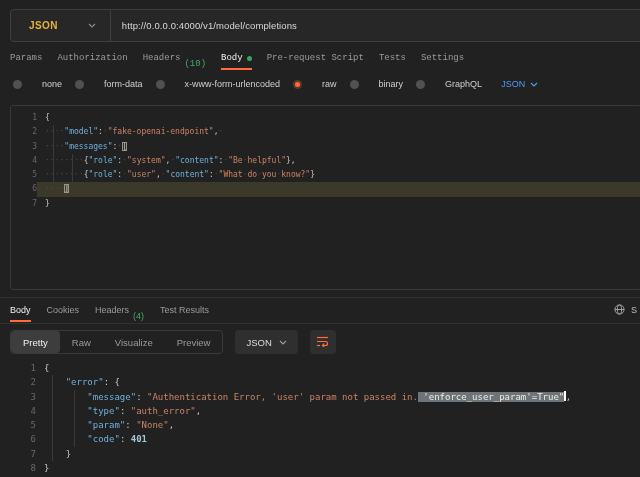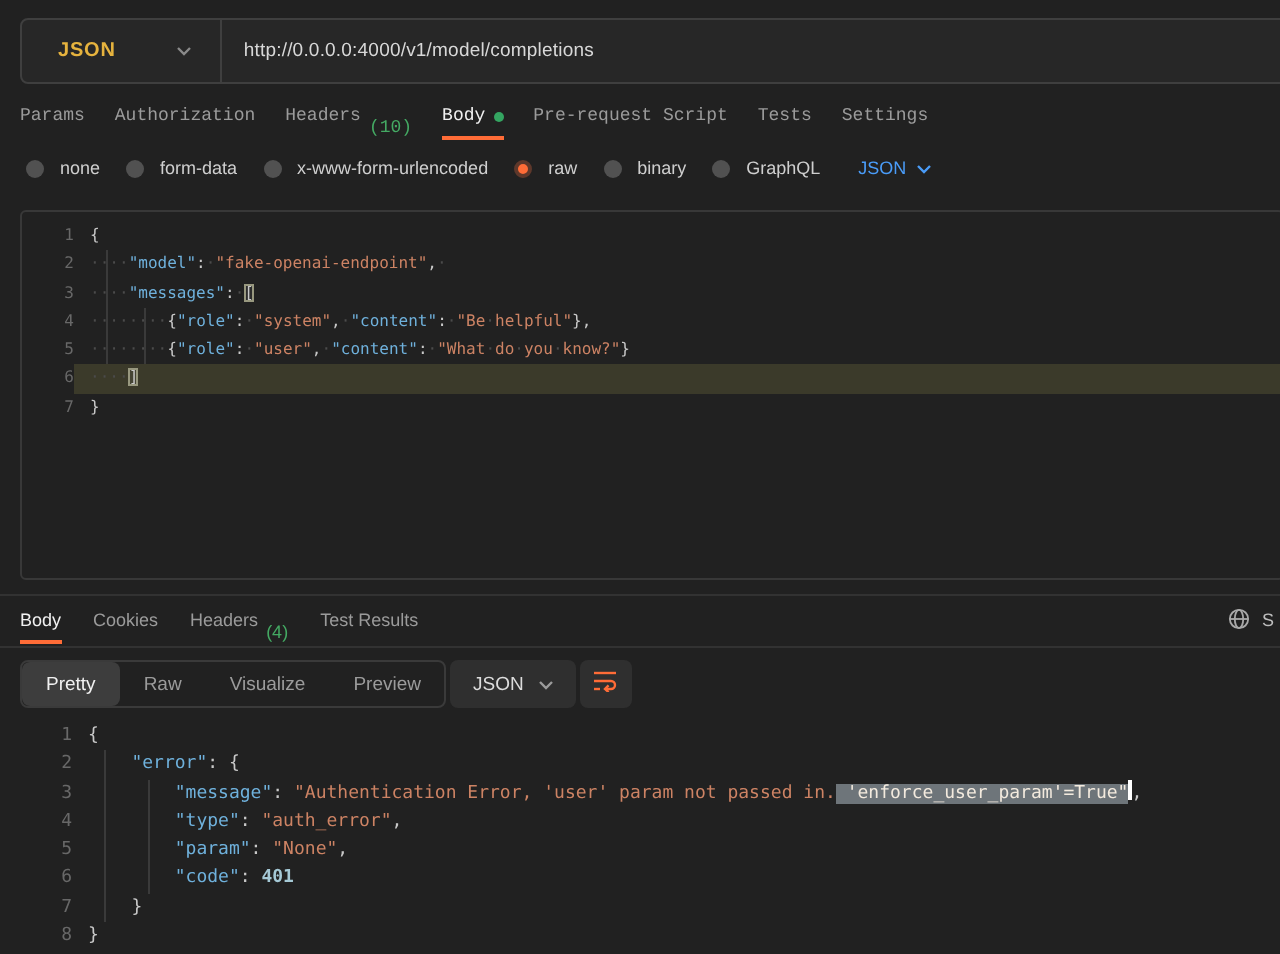--- a/index.html
+++ b/index.html
@@ -26,21 +26,21 @@
   .rtab { display:flex; align-items:center; gap:4px; height:100%;
           border-bottom:2px solid transparent; cursor:pointer; white-space:nowrap; }
   .rtab.active { color:#f1f1f1; border-bottom-color:#ff6c37; }
   .tab-count { color:#44a963;margin-top:11px; }
   .green-dot { width:5px; height:5px; border-radius:50%; background:#34a561; }
 
   
   .radio-row { position:absolute; left:13px; top:76px; height:16px;
                display:flex; gap:13px; align-items:center;
                font-size:9px; color:#cfcfcf; }
-  .radio-opt { display:flex; align-items:center; gap:8px; cursor:pointer; white-space:nowrap; }
+  .radio-opt { display:flex; align-items:center; gap:20px; cursor:pointer; white-space:nowrap; }
   .radio { width:9px; height:9px; border-radius:50%; background:#515151; }
   .radio.selected { background:#ff6c37; border:2px solid #5e382b; }
   .lang-select { display:flex; align-items:center; gap:5px; margin-left:6px;
                  color:#4a9cf8; font-size:9px; cursor:pointer; }
 
   
   .editor { font-family:"DejaVu Sans Mono", monospace; }
   #request-editor { position:absolute; left:10px; top:105px; width:632px; height:185px;
                     border:1px solid #383838; border-radius:3px; background:#212121;
                     overflow:hidden; }
@@ -74,21 +74,21 @@
 
   
   .resp-tabs { position:absolute; left:10px; top:300px; height:22px;
                display:flex; gap:16px; font-size:9px; color:#9b9b9b; }
   .resp-meta { position:absolute; left:614px; top:302px; width:26px; height:16px;
                display:flex; align-items:center; gap:6px; overflow:hidden;
                color:#bdbdbd; font-size:9px; }
 
   
   .resp-toolbar { position:absolute; left:10px; top:330px; height:24px;
-                  display:flex; gap:2px; align-items:center; }
+                  display:flex; gap:12px; align-items:center; }
   .segmented { display:flex; height:24px; border:1px solid #3a3a3a; border-radius:4px;
                align-items:stretch; overflow:hidden; }
   .segment { padding:0 12px; display:flex; align-items:center;
              font-size:9.5px; color:#9b9b9b; cursor:pointer; white-space:nowrap; }
   .segment.active { background:#3d3d3d; color:#f0f0f0; border-radius:4px; }
   .dd-btn { display:flex; align-items:center; gap:7px; height:24px; padding:0 11px;
             background:#2f2f2f; border-radius:4px; color:#dcdcdc; font-size:9.5px;
             cursor:pointer; }
   .icon-btn { width:26px; height:24px; background:#2f2f2f; border-radius:4px;
               display:flex; align-items:center; justify-content:center; cursor:pointer; }

